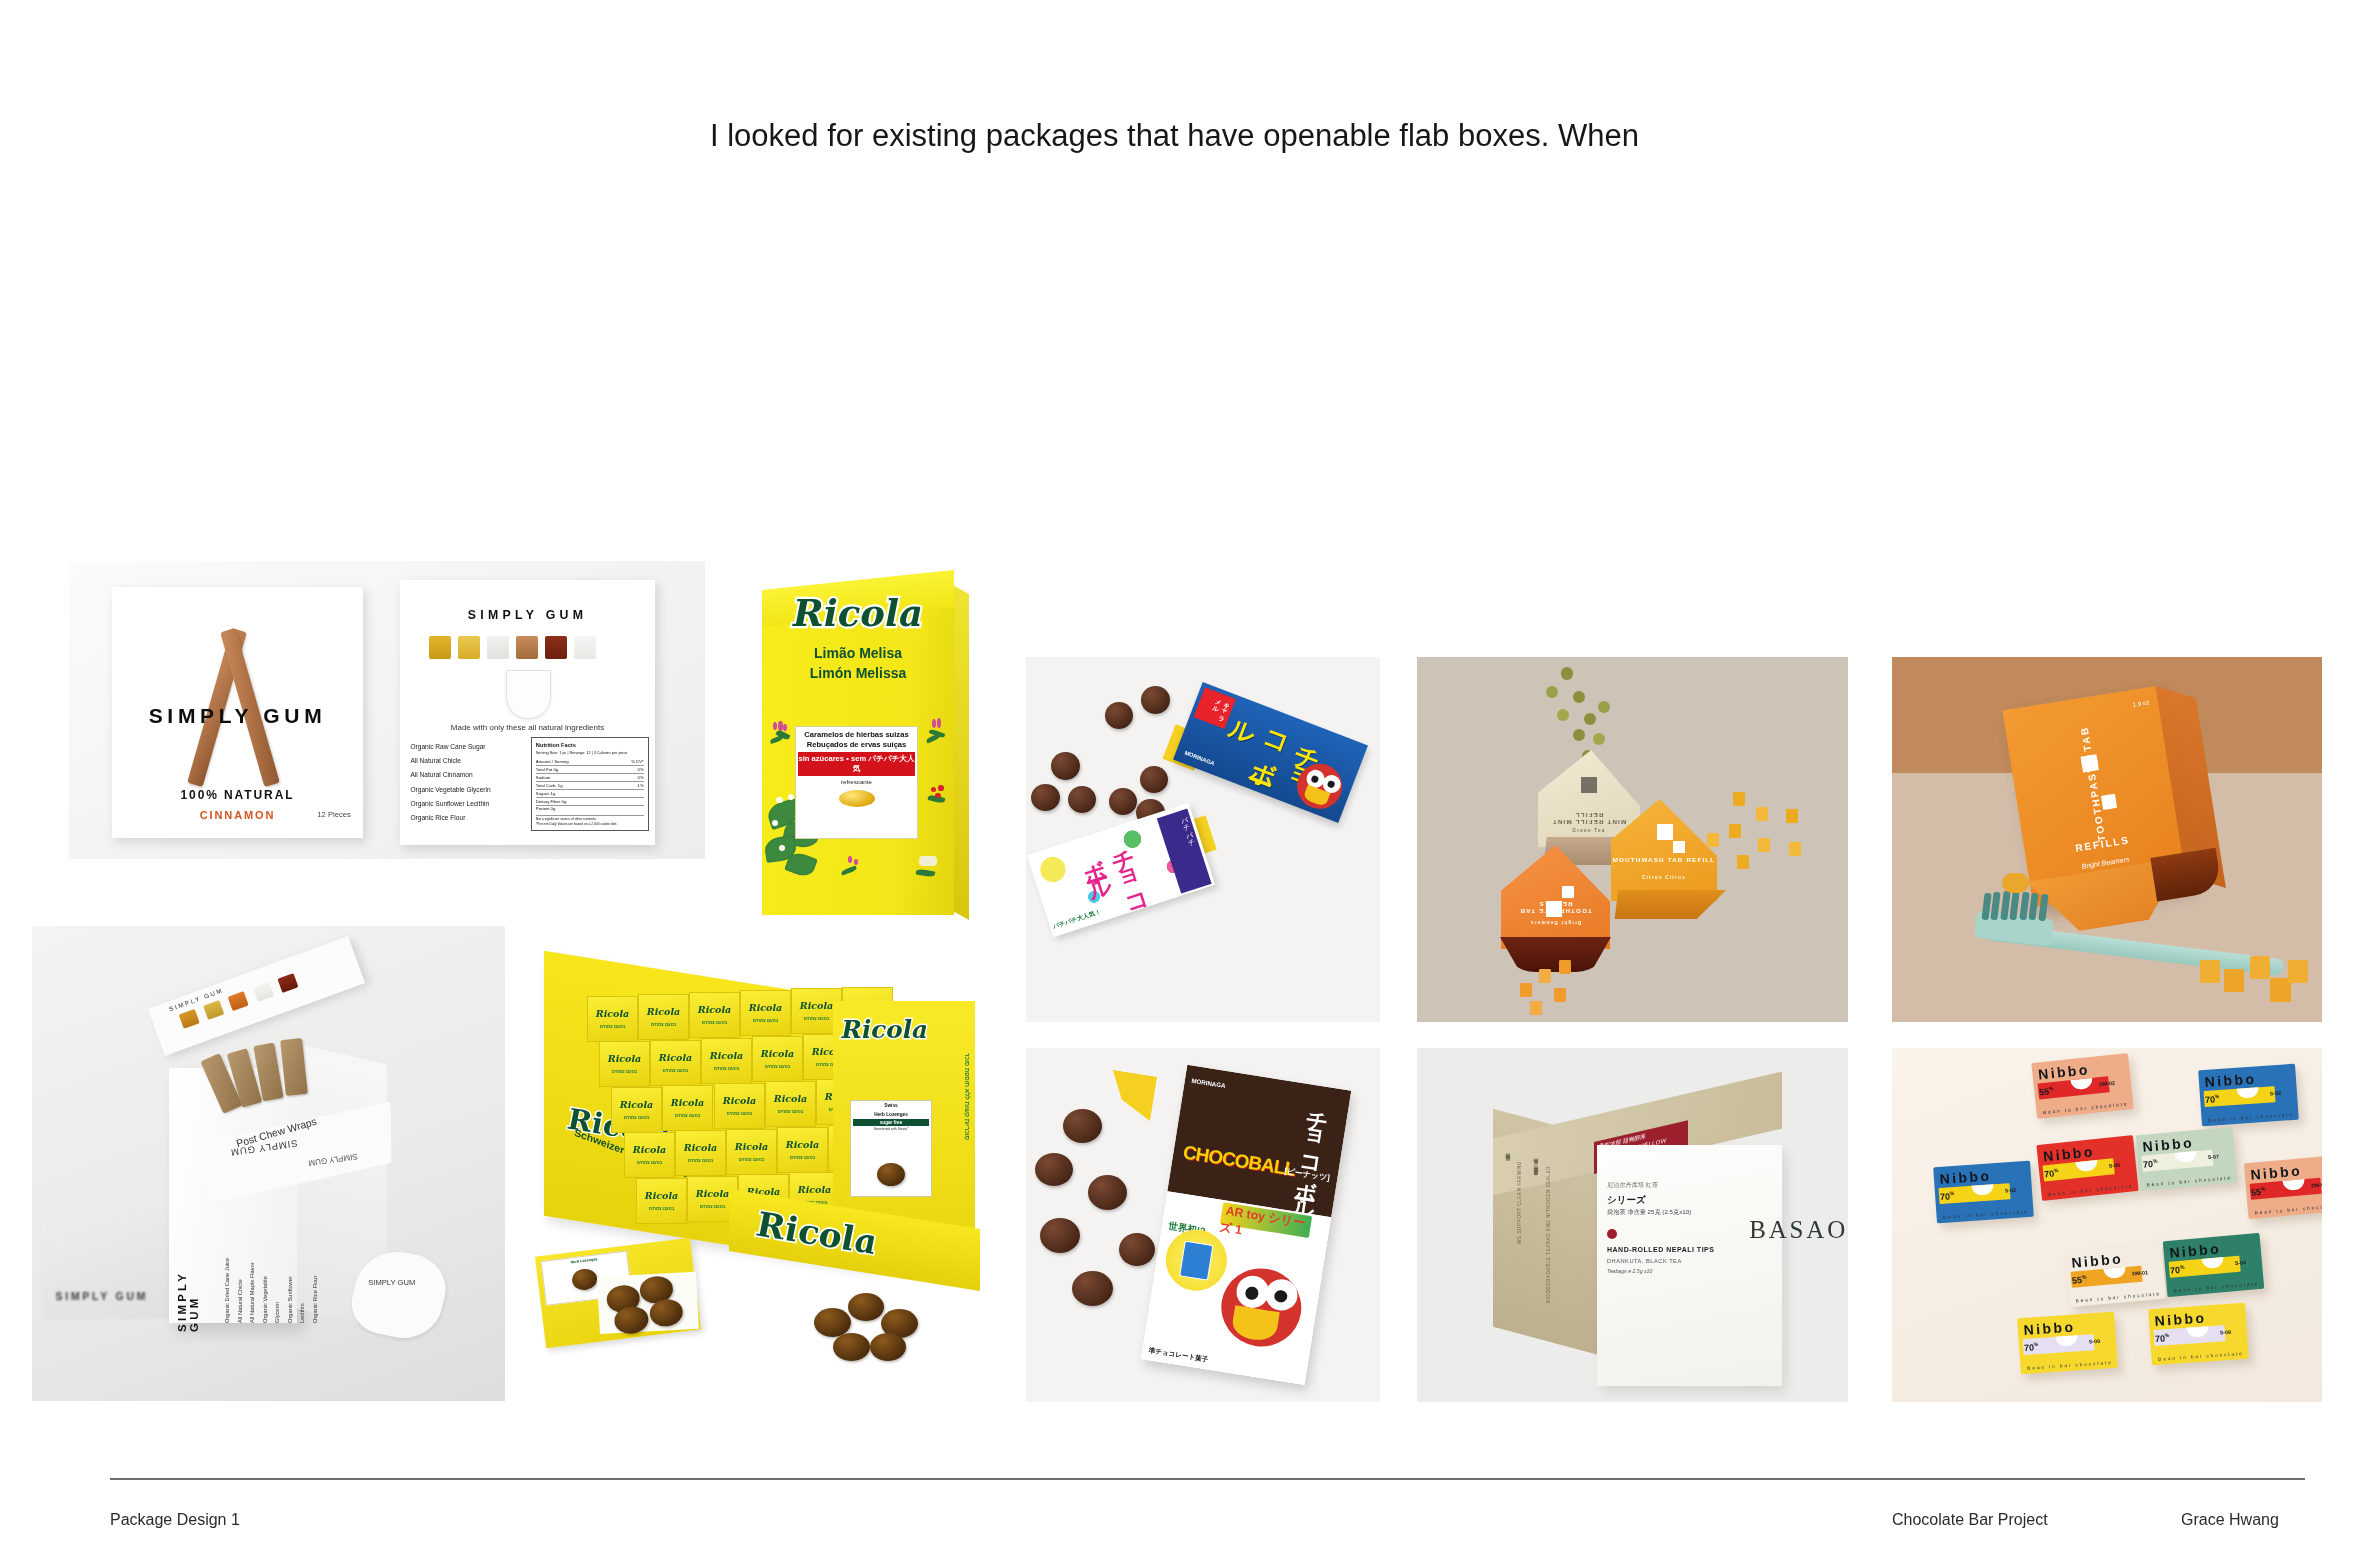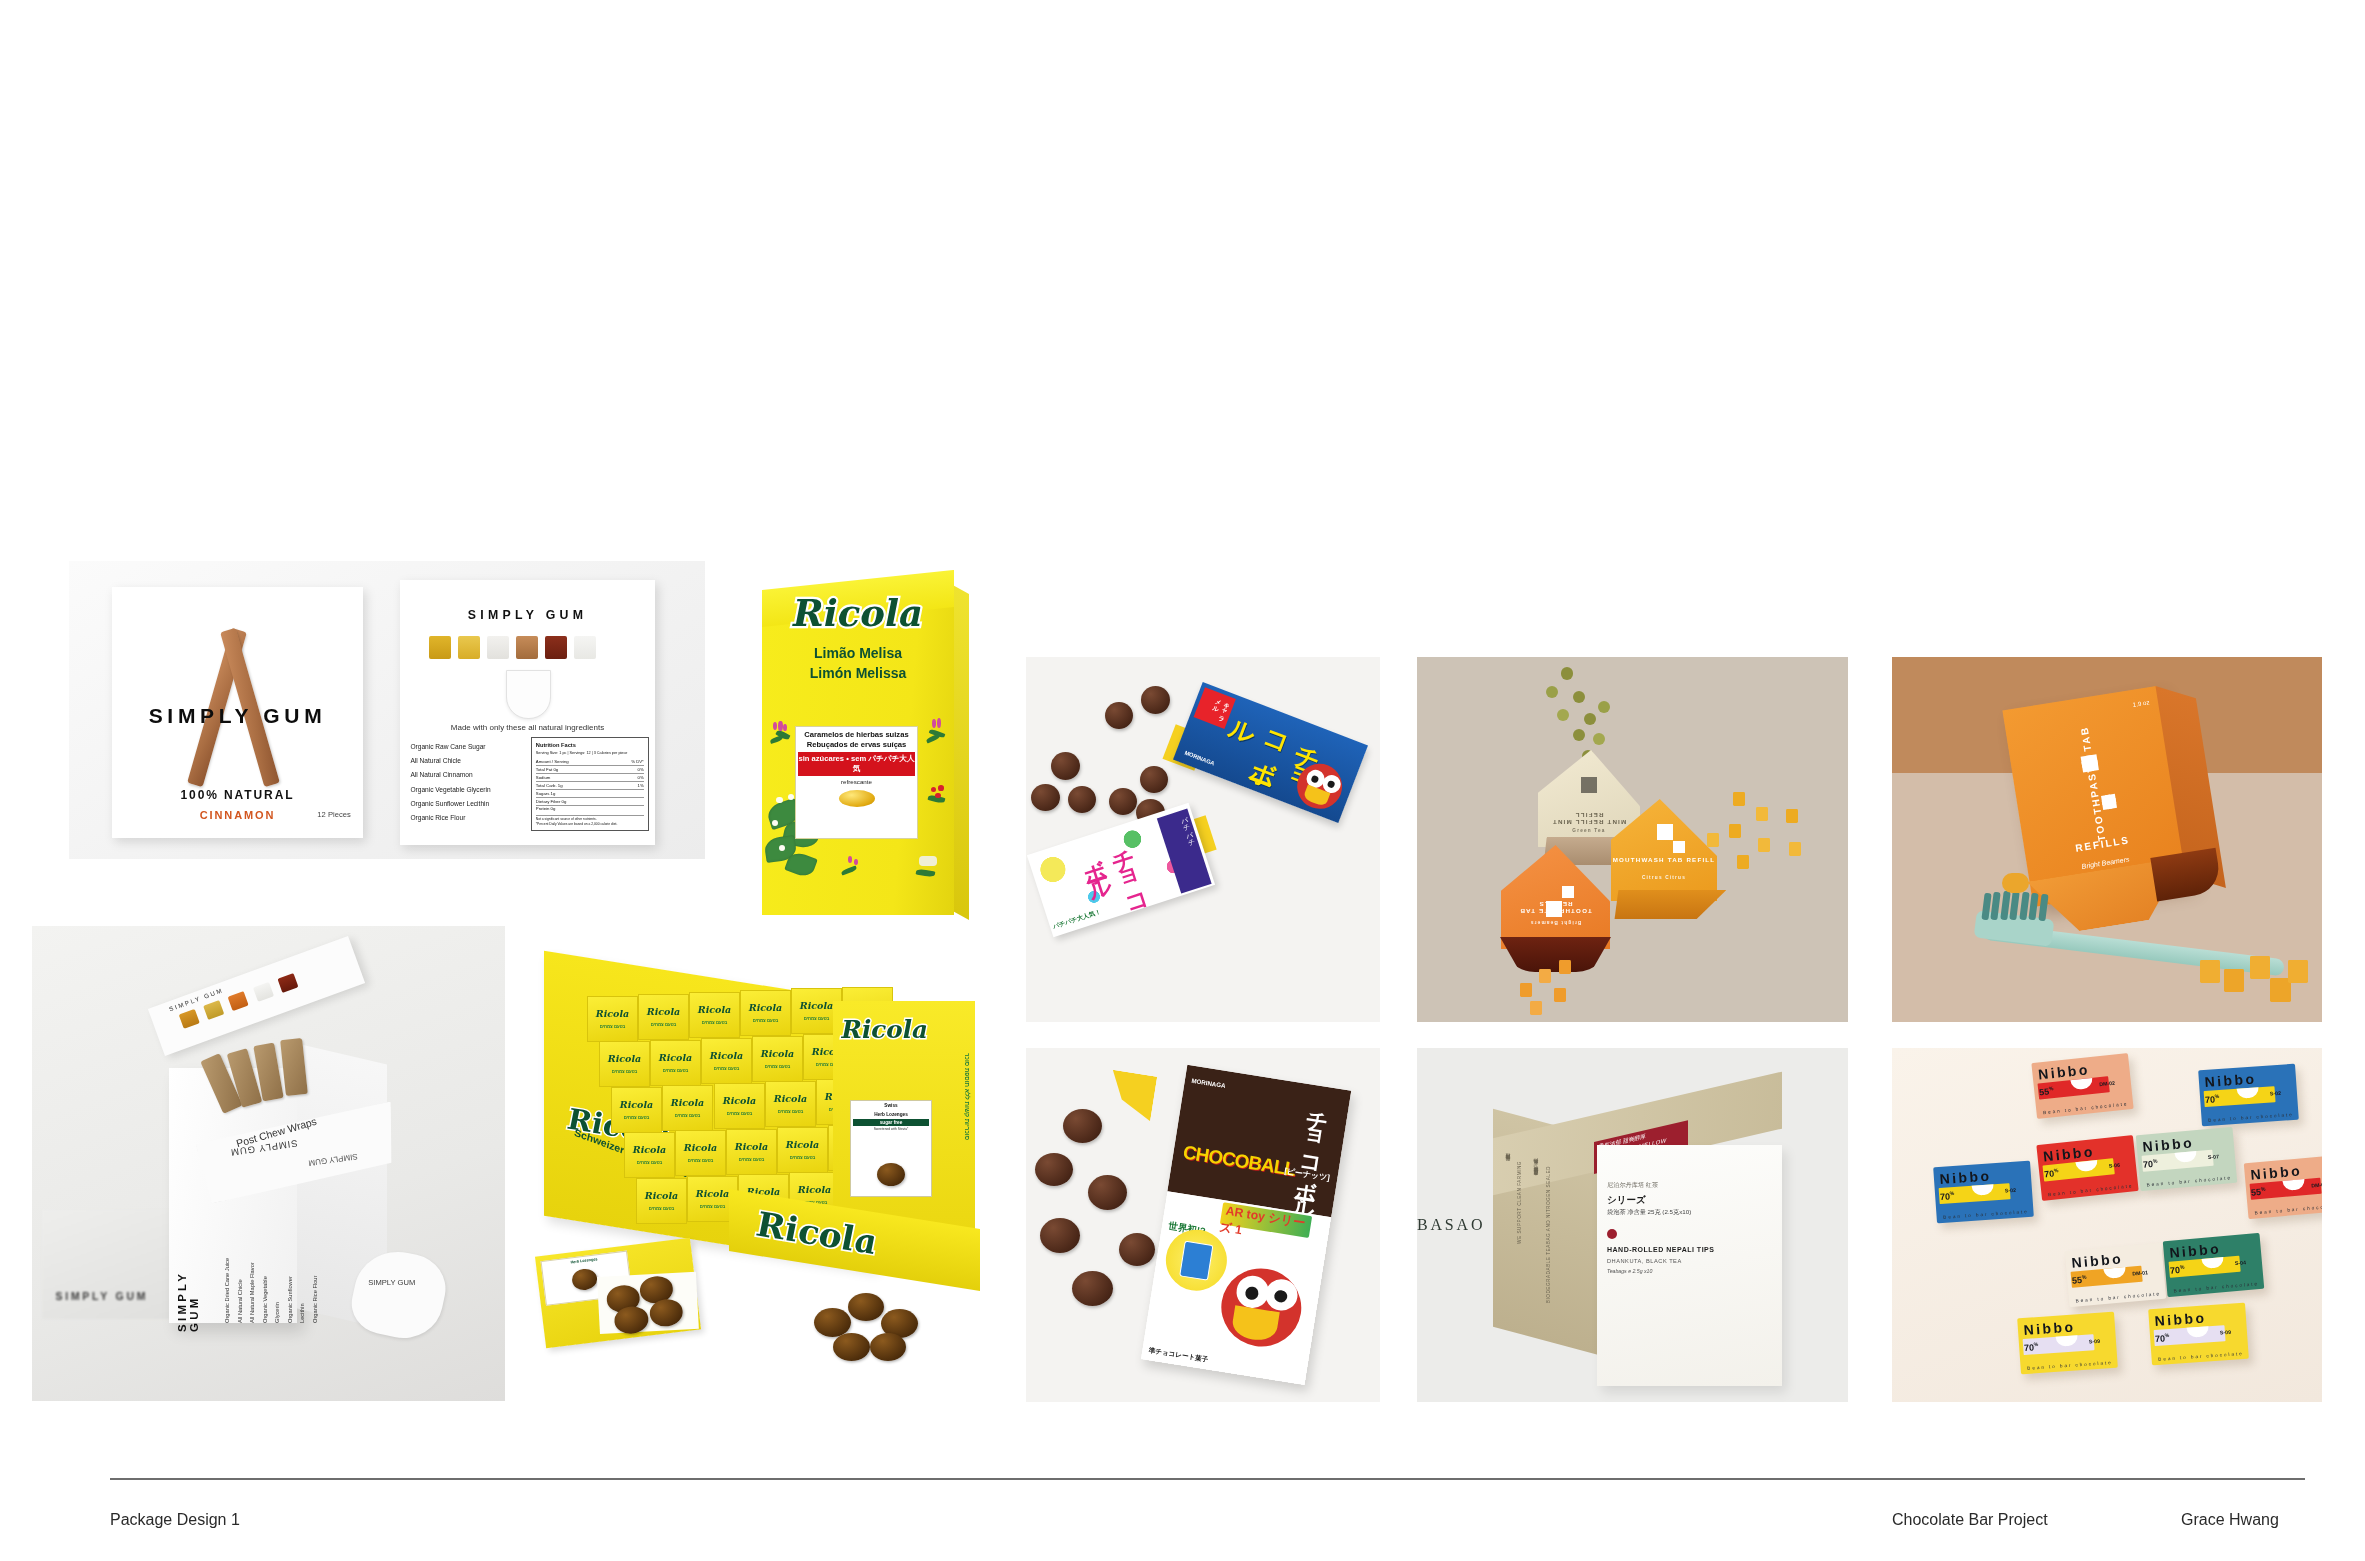--- a/index.html
+++ b/index.html
@@ -218,22 +218,22 @@
     background:linear-gradient(170deg,#fdfdfb,#f3f1eb);box-shadow:4.7px 6.6px 11.4px rgba(0,0,0,.1);}
   .ba-top{position:absolute;left:76px;top:57px;width:289px;height:57px;
     background:linear-gradient(100deg,#d8ceb0,#c8bc9a);transform:skewY(-13deg);}
   .ba-tag{position:absolute;left:177px;top:83px;width:85px;height:26.5px;
     background:#9c1f2e;color:#fff;transform:skewY(-13deg);padding:2.8px 4.7px;}
   .ba-tag .cn{font-size:5.7px;}
   .ba-tag .en{font-size:5.7px;font-style:italic;letter-spacing:0.5px;margin-top:1.4px;}
   .ba-dot{position:absolute;left:190px;top:181px;width:10.4px;height:10.4px;
     border-radius:50%;background:#9c1f2e;}
   .ba-txt{position:absolute;left:190px;color:#1d1d1d;}
-  .ba-logo{position:absolute;left:0;right:0;top:168px;text-align:left;
-    font-family:"Liberation Serif","DejaVu Serif",serif;font-size:16px;letter-spacing:2.8px;
+  .ba-logo{position:absolute;left:0;right:0;top:168px;text-align:right;
+    font-family:"Liberation Serif","DejaVu Serif",serif;font-size:25px;letter-spacing:2.8px;
     color:#2f3a33;}
   .ba-sidetxt{position:absolute;font-size:4.7px;color:#6a6350;
     writing-mode:vertical-rl;transform:rotate(180deg);letter-spacing:0.5px;}
 
   
   #p10{left:1892px;top:1048px;width:430px;height:354px;
        background:linear-gradient(160deg,#faf3ea,#f2e8dd);}
   .nib{position:absolute;width:97px;height:56px;border-radius:1.9px;
     box-shadow:4.3px 6.2px 8.5px rgba(120,95,70,.22);overflow:hidden;}
   .nib .name{position:absolute;left:5.7px;top:3.8px;font-size:14px;font-weight:600;
@@ -254,20 +254,21 @@
   #ftC{left:1892px;}
   #ftR{left:2181px;}
 </style>
 </head>
 <body>
 
 <div class="slide-title">
 </div>
 
 <div class="intro">
+  <span>I looked for existing packages that have openable flab boxes. When</span>
 </div>
 
 <div class="photo" id="p1">
   <div class="ph-inner">
 
     <div class="sg-box" id="sgA">
       <div class="sg-stick" id="sgs1"></div>
       <div class="sg-stick" id="sgs2"></div>
       <div class="sg-wordmark" style="top:117px">SIMPLY GUM</div>
       <div class="sg-nat" style="top:201px">100% NATURAL</div>

